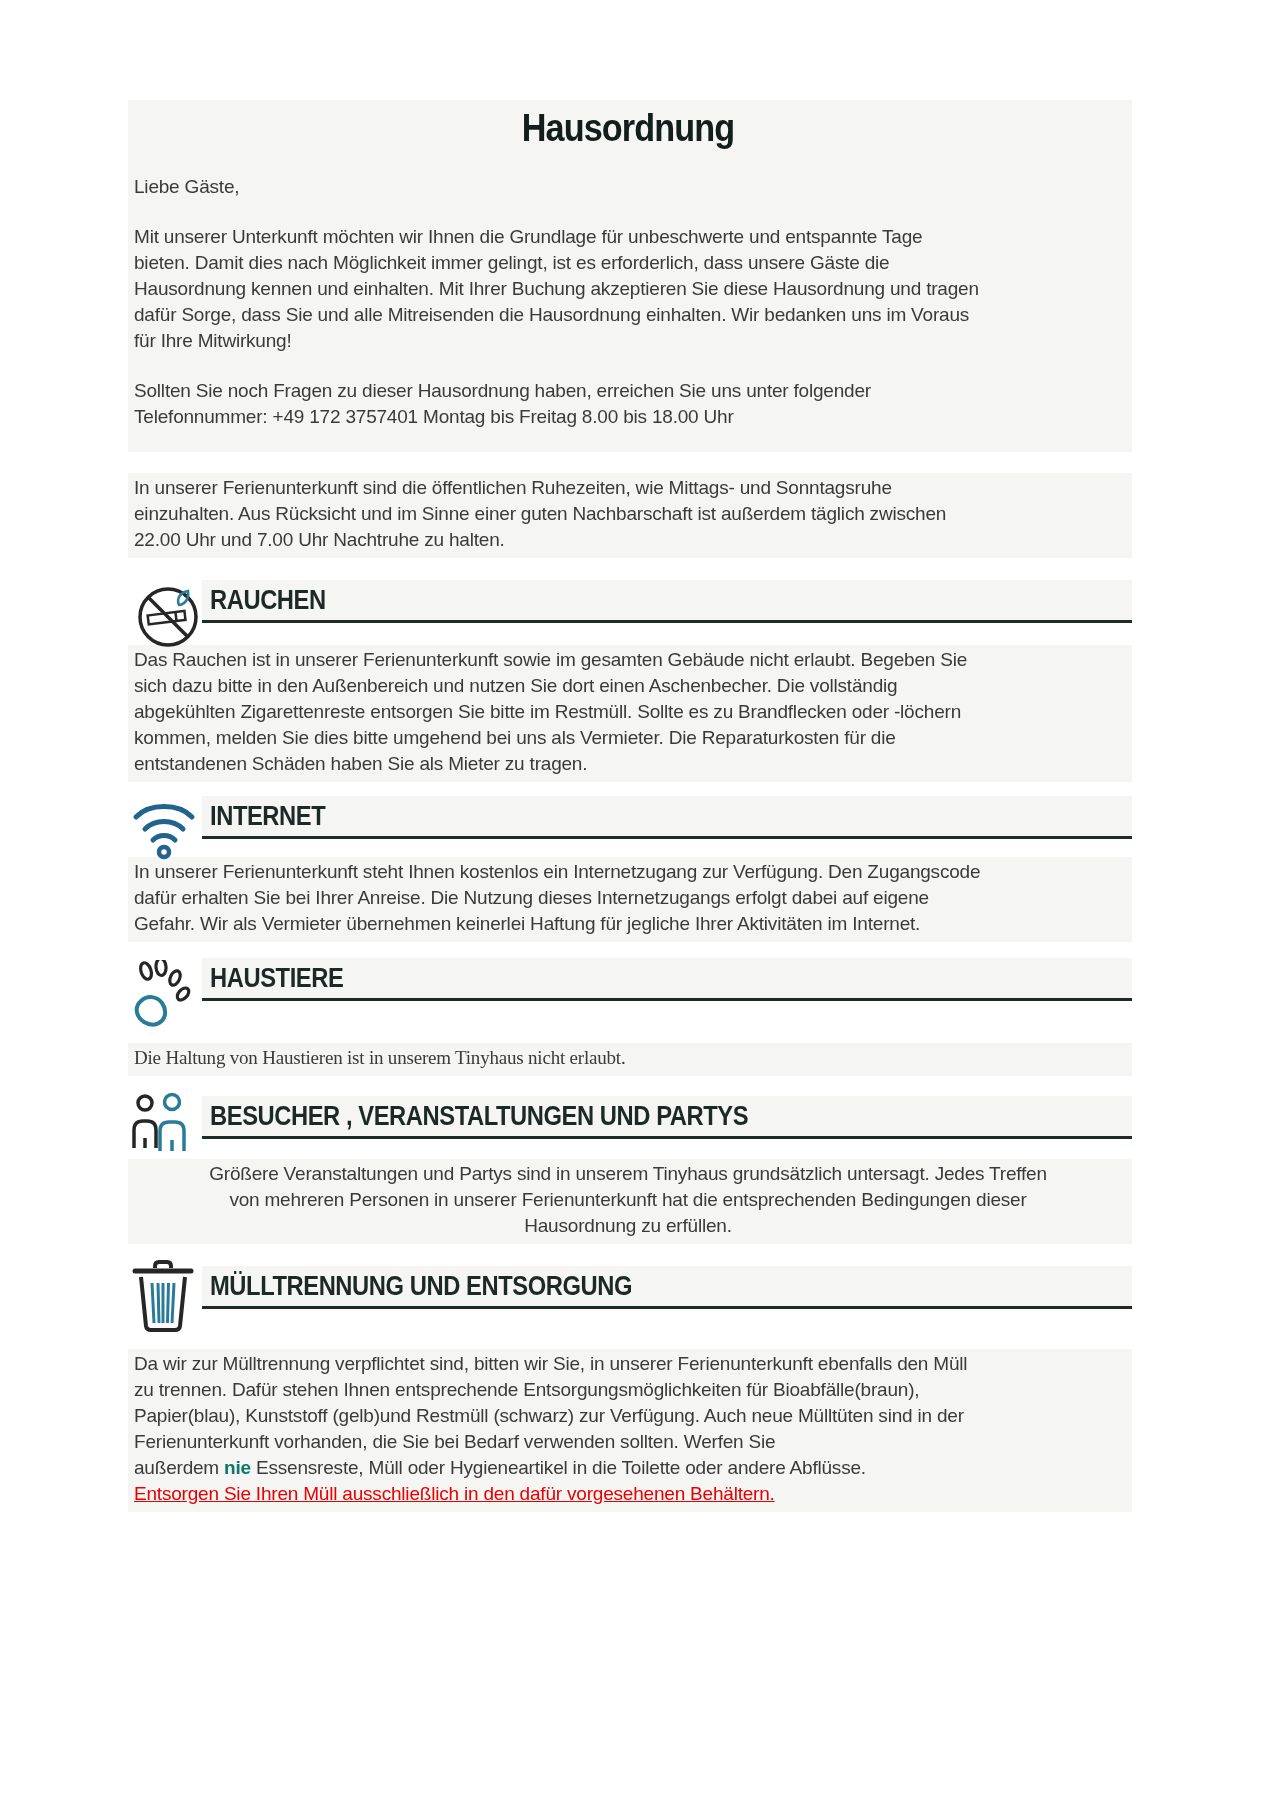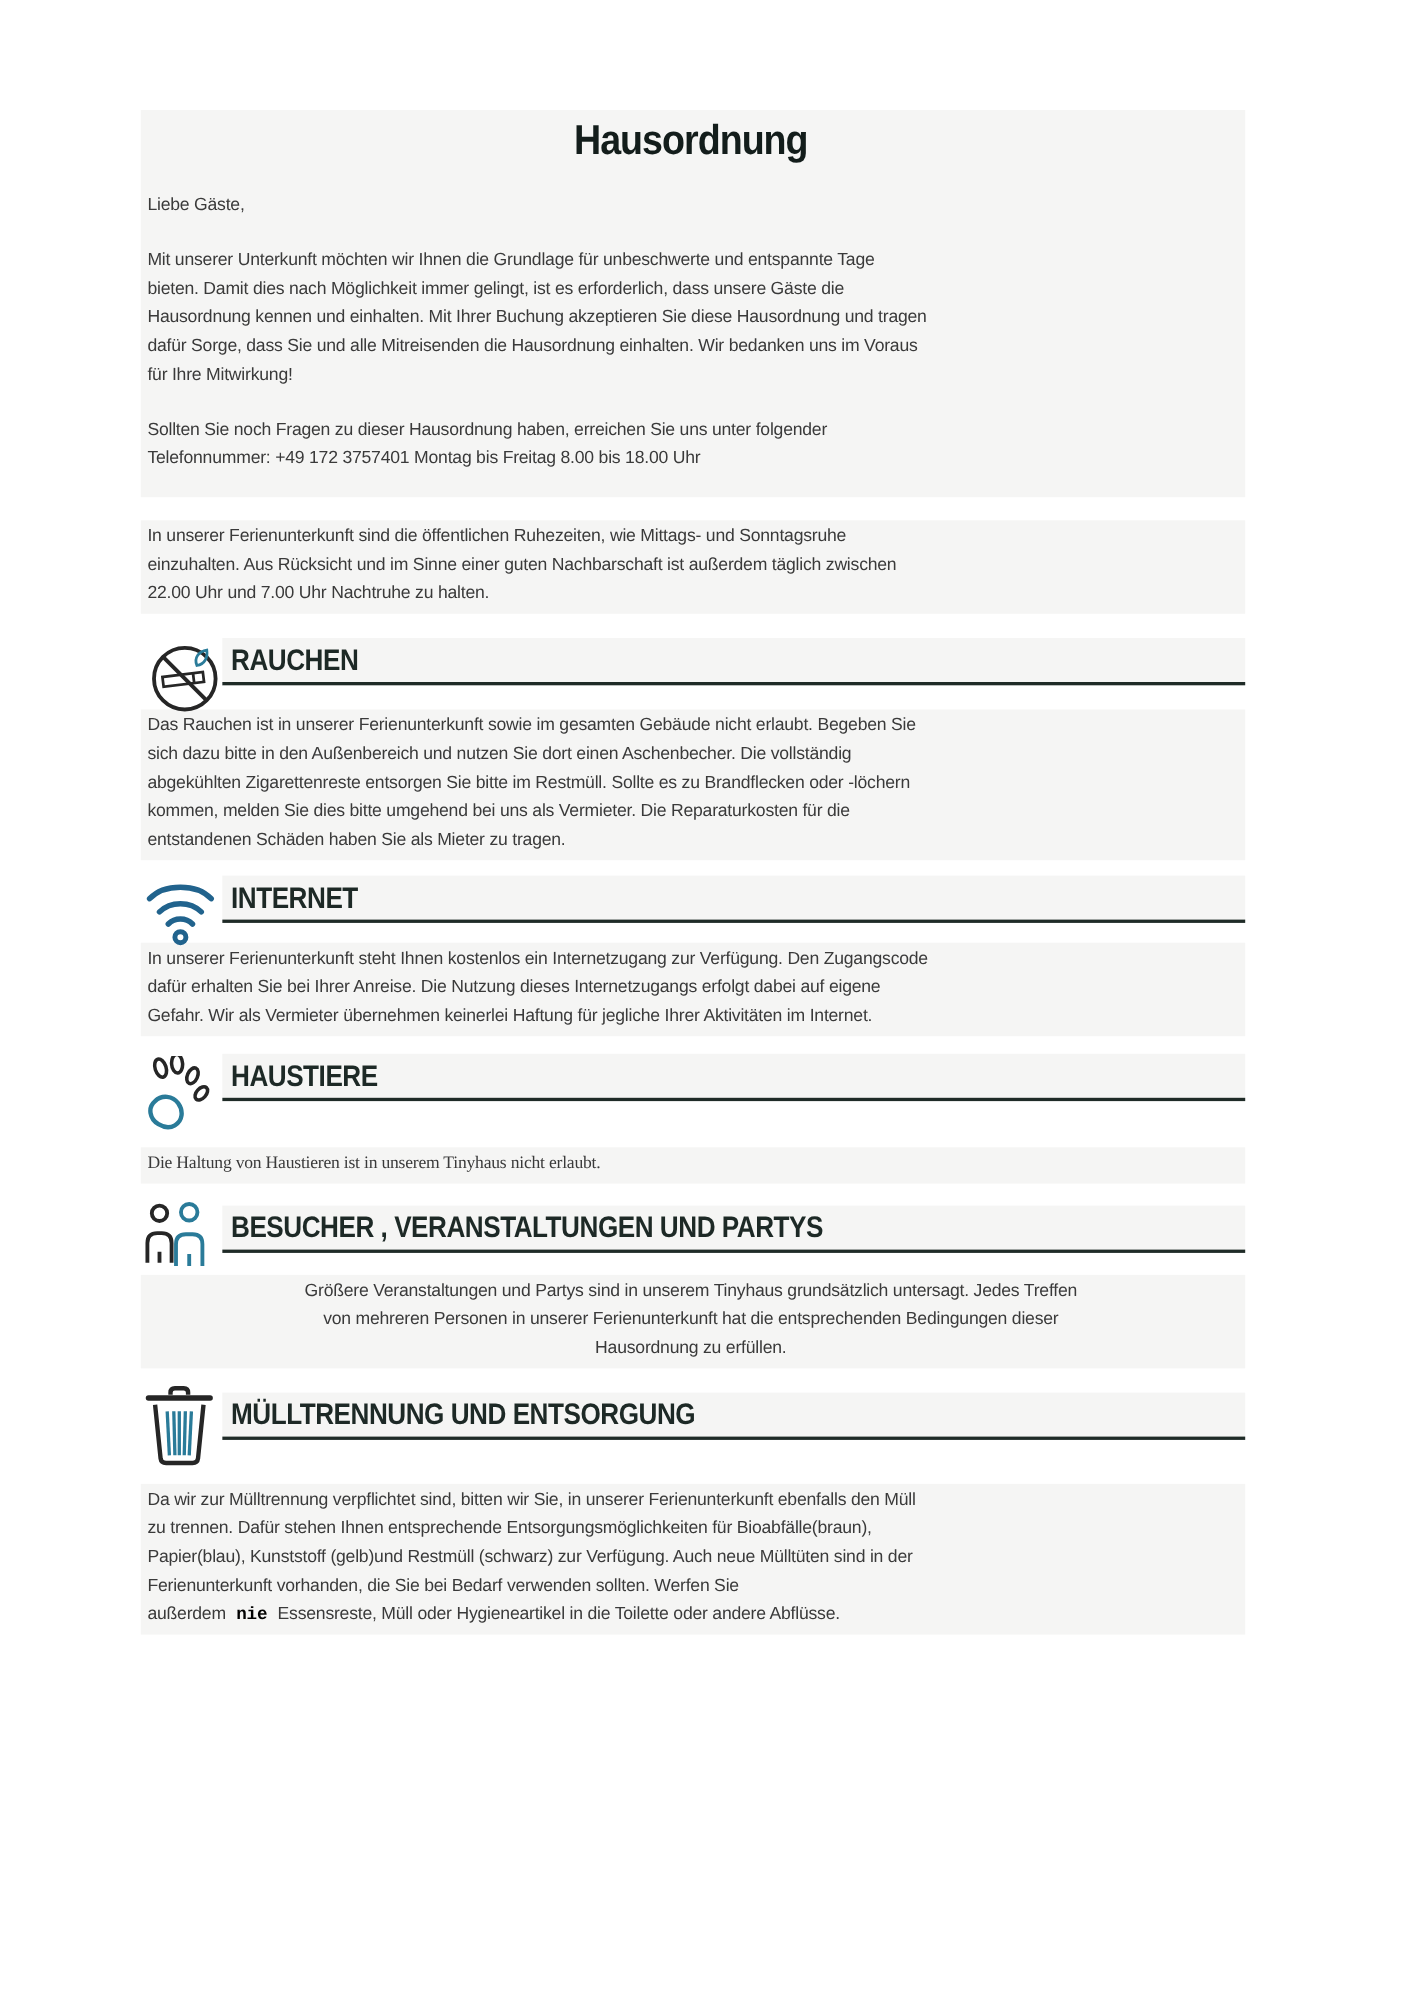--- a/index.html
+++ b/index.html
@@ -18,21 +18,21 @@
     width:1280px;height:1811px;background:#ffffff;overflow:hidden;position:relative;
     font-family:"Liberation Sans",sans-serif;color:var(--ink);
   }
   .doc{position:absolute;left:128px;top:0;width:1004px;}
   
   .intro-block{margin-top:100px;background:var(--block);padding:8px 10px 22px 6px;}
   h1{
     margin:0;text-align:center;font-size:38px;line-height:40px;font-weight:700;
     color:#131d1b;letter-spacing:-1px;transform:scaleX(0.9);transform-origin:center;
   }
-  .para{margin:24px 0 0 0;font-size:16px;line-height:26px;white-space:pre-line;letter-spacing:-0.2px;}
+  .para{margin:24px 0 0 0;font-size:19px;line-height:26px;white-space:pre-line;letter-spacing:-0.2px;}
   .salutation{margin-top:26px;}
   
   .sec-head{display:flex;align-items:stretch;height:43px;position:relative;}
   .icon-box{width:74px;flex:none;position:relative;background:#ffffff;}
   .icon-box svg{position:absolute;left:2px;}
   .head-strip{
     flex:1;background:var(--block);border-bottom:3px solid var(--rule);
     display:flex;align-items:center;padding-left:8px;
   }
   h2{
@@ -50,21 +50,21 @@
   .icon-bed{top:-6px;}
   .icon-nosmoke{top:-6px;}
   .icon-wifi{top:-2px;}
   .icon-paw{top:2px;}
   .icon-people{top:-4px;}
   .icon-trash{top:-8px;}
   
   .sk-a{stroke:var(--accent);fill:none;}
   .sk-w{stroke:var(--wifi);fill:none;}
   .sk-i{stroke:var(--icon-ink);fill:none;}
-  .nie{font-family:Liberation Mono, monospace;font-weight:700;color:#000000;}
+  .nie{font-family:Liberation Sans, sans-serif;font-weight:700;color:#0f766e;}
   .red-line{
     margin:0;font-size:19px;line-height:26px;letter-spacing:-0.2px;
     color:var(--red);text-decoration:underline;
   }
 </style>
 </head>
 <body>
 
 <div class="doc">
 
@@ -195,16 +195,17 @@
       <div class="head-strip">
         <h2>MÜLLTRENNUNG UND ENTSORGUNG</h2>
       </div>
     </div>
     <div class="body-block">
       <p class="para"><span>Da wir zur Mülltrennung verpflichtet sind, bitten wir Sie, in unserer Ferienunterkunft ebenfalls den Müll
 zu trennen. Dafür stehen Ihnen entsprechende Entsorgungsmöglichkeiten für Bioabfälle(braun),
 Papier(blau), Kunststoff (gelb)und Restmüll (schwarz) zur Verfügung. Auch neue Mülltüten sind in der
 Ferienunterkunft vorhanden, die Sie bei Bedarf verwenden sollten. Werfen Sie
 außerdem</span><strong class="nie"> nie </strong><span>Essensreste, Müll oder Hygieneartikel in die Toilette oder andere Abflüsse.</span></p>
+      <p class="red-line">Entsorgen Sie Ihren Müll ausschließlich in den dafür vorgesehenen Behältern.</p>
     </div>
   </div>
 
 </div>
 
 </body></html>

